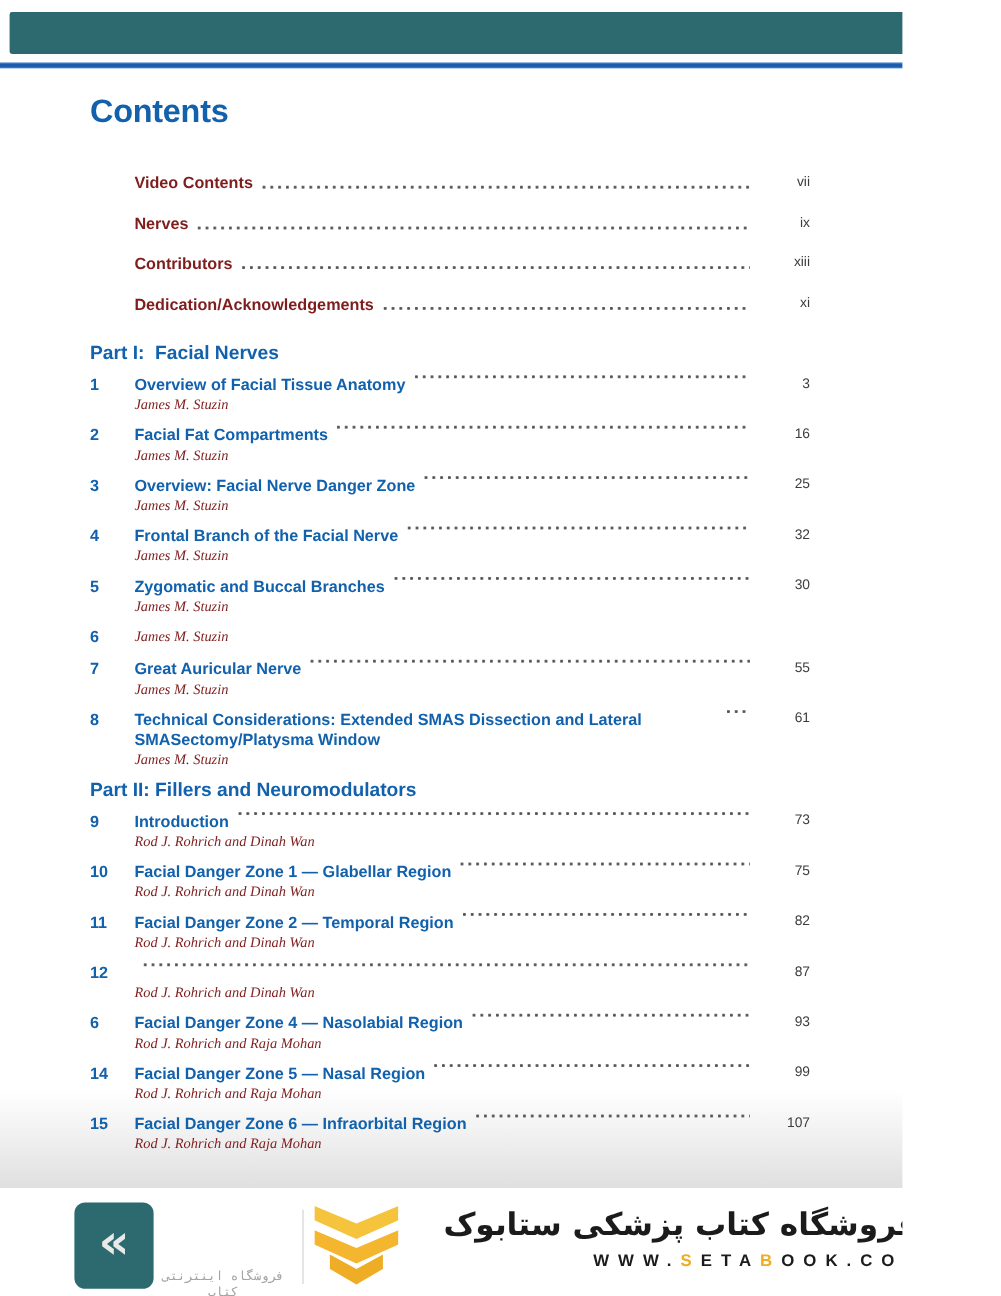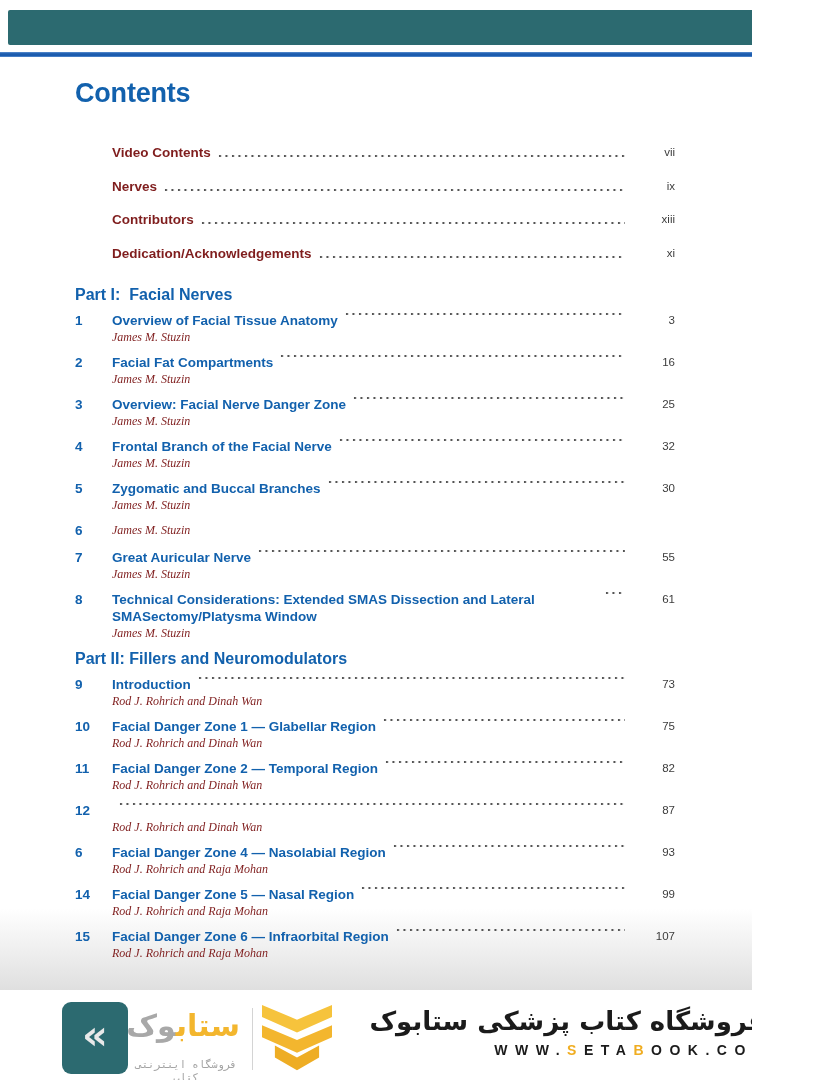--- a/index.html
+++ b/index.html
@@ -275,21 +275,20 @@
   </div>
 </div>
   </div>
 </div>
   </div>
 
   <div class="footer">
     <div class="logo-mark">
       <span class="guillemet">«</span>
     </div>
-    <div class="logo-wordmark"><span class="wm-a">ستاب</span><span class="wm-b">وک</span></div>
     <div class="logo-subtitle">فروشگاه اینترنتی کتاب</div>
     <div class="logo-divider"></div>
     <svg class="chevron-logo" width="70" height="72" viewBox="0 0 76 74">
       <polygon points="0,0 38,16 76,0 76,13 38,30 0,13" fill="#f6c33c"></polygon>
       <polygon points="0,22 38,38 76,22 76,35 38,52 0,35" fill="#f3b62e"></polygon>
       <polygon points="14,44 38,57 62,44 62,57 38,71 14,57" fill="#eead24"></polygon>
     </svg>
     <div class="store-tagline">فروشگاه کتاب پزشکی ستابوک</div>
     <div class="website-url"><span class="url-dark">WWW.</span><span class="url-accent">S</span><span class="url-dark">ETA</span><span class="url-accent">B</span><span class="url-dark">OOK.COM</span></div>
   </div>

